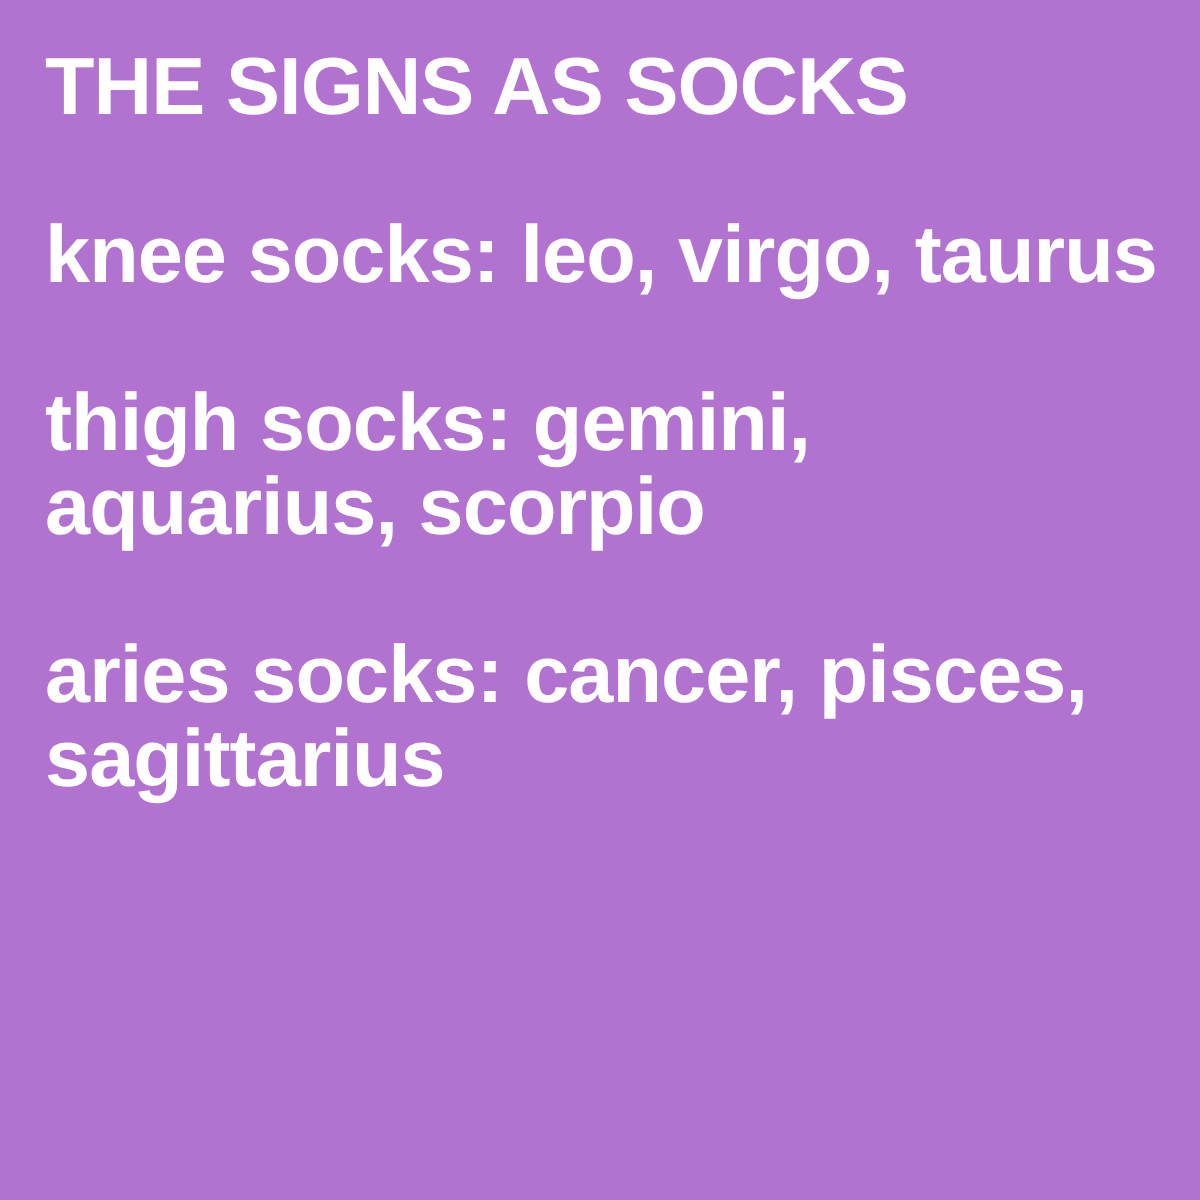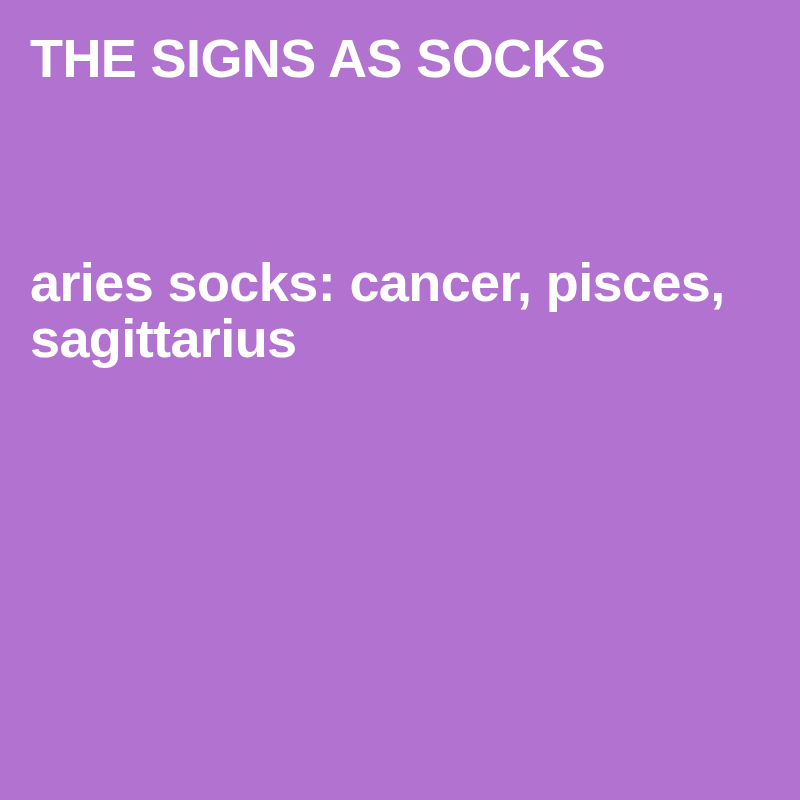--- a/index.html
+++ b/index.html
@@ -57,23 +57,25 @@
 
 <div id="post-card" style="background: rgb(178, 115, 208);">
 
   <div id="post-text-block" style="color: rgb(255, 255, 255);">
 
     <span class="post-line post-title">THE SIGNS AS SOCKS</span>
 
 
     <span class="post-line spacer">&nbsp;</span>
 
+    <span class="post-line">knee socks: leo, virgo, taurus</span>
 
     <span class="post-line spacer">&nbsp;</span>
 
+    <span class="post-line">thigh socks: gemini, aquarius, scorpio</span>
 
     <span class="post-line spacer">&nbsp;</span>
 
     <span class="post-line">aries socks: cancer, pisces, sagittarius</span>
 
   </div>
 
 </div>
 
 </body></html>

